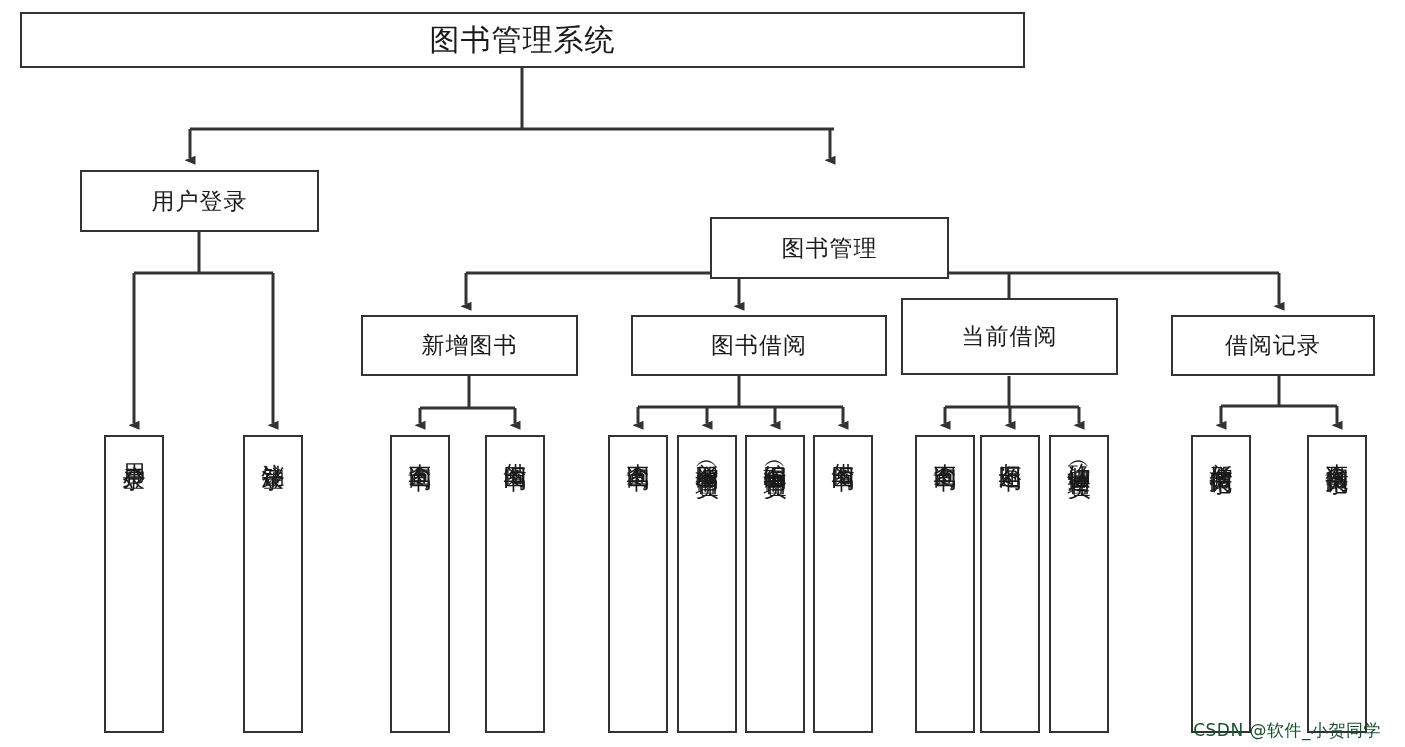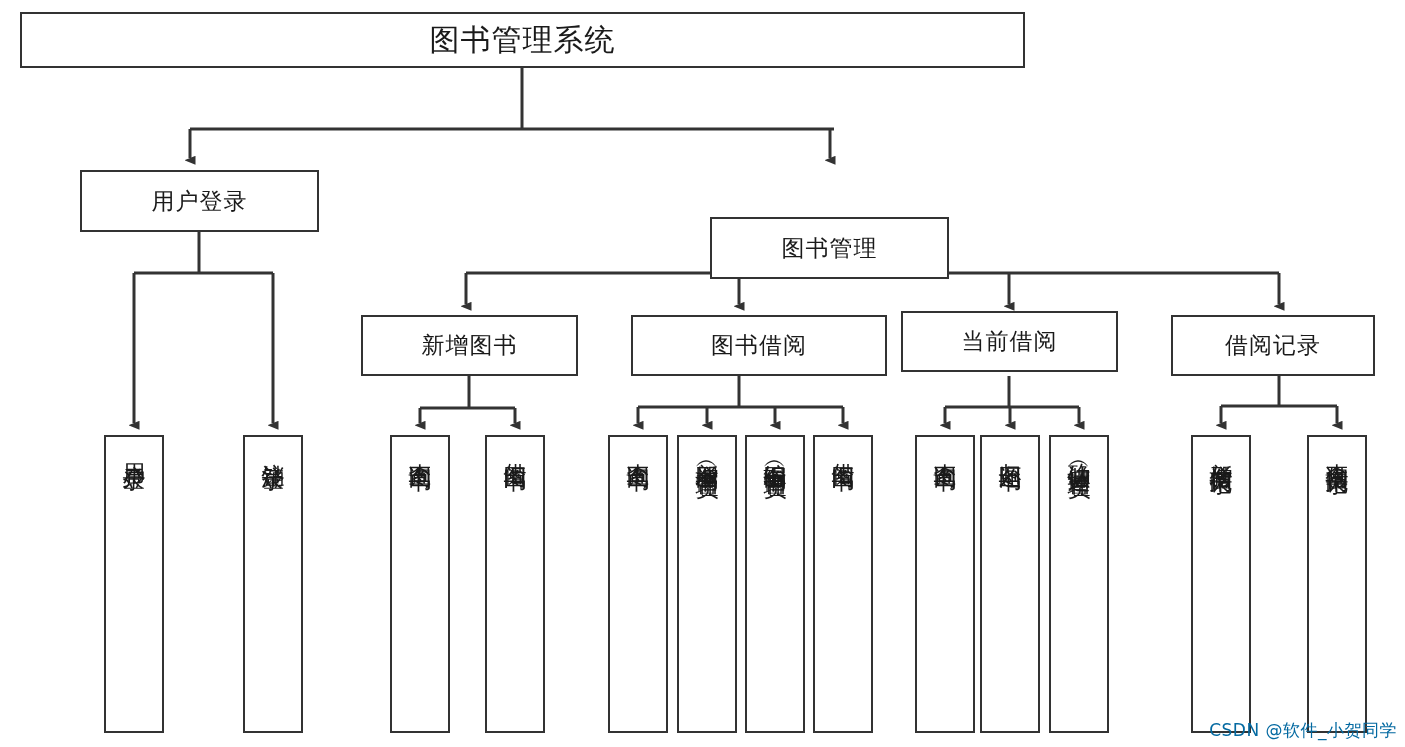--- a/index.html
+++ b/index.html
@@ -49,24 +49,24 @@
     writing-mode: vertical-rl;
     text-orientation: upright;
     font-size: 23px;
     line-height: 1.08;
     letter-spacing: 2px;
     white-space: nowrap;
     display: block;
   }
   .watermark {
     position: absolute;
-    right: 8px;
+    right: 24px;
     bottom: 5px;
     font-size: 17px;
-    color: #0369a1;
+    color: #14532d;
     letter-spacing: 0.5px;
     white-space: nowrap;
     user-select: none;
   }
 </style>
 </head>
 <body>
 
 <div id="diagram-root">
 
@@ -130,21 +130,21 @@
   <div class="node node-horizontal" style="left:710px; top:170px; width:239px; height:62px;margin-top:47px;">
     <span>图书管理</span>
   </div>
 
   <div class="node node-horizontal" style="left:361px; top:315px; width:217px; height:61px;">
     <span>新增图书</span>
   </div>
   <div class="node node-horizontal" style="left:631px; top:315px; width:256px; height:61px;">
     <span>图书借阅</span>
   </div>
-  <div class="node node-horizontal" style="left:901px; top:311px; width:217px; height:61px;">
+  <div class="node node-horizontal" style="left:901px; top:298px; width:217px; height:77px;">
     <span>当前借阅</span>
   </div>
   <div class="node node-horizontal" style="left:1171px; top:315px; width:204px; height:61px;">
     <span>借阅记录</span>
   </div>
 
   <div class="node node-vertical" style="left:104px; top:435px; width:60px; height:298px;">
     <span class="vlabel">用户登录</span>
   </div>
   <div class="node node-vertical" style="left:243px; top:435px; width:60px; height:298px;">

